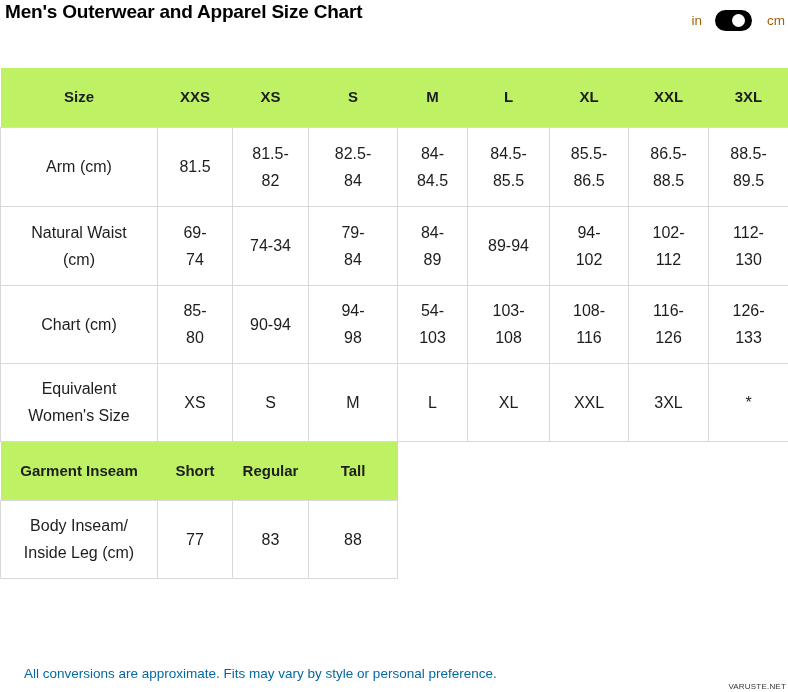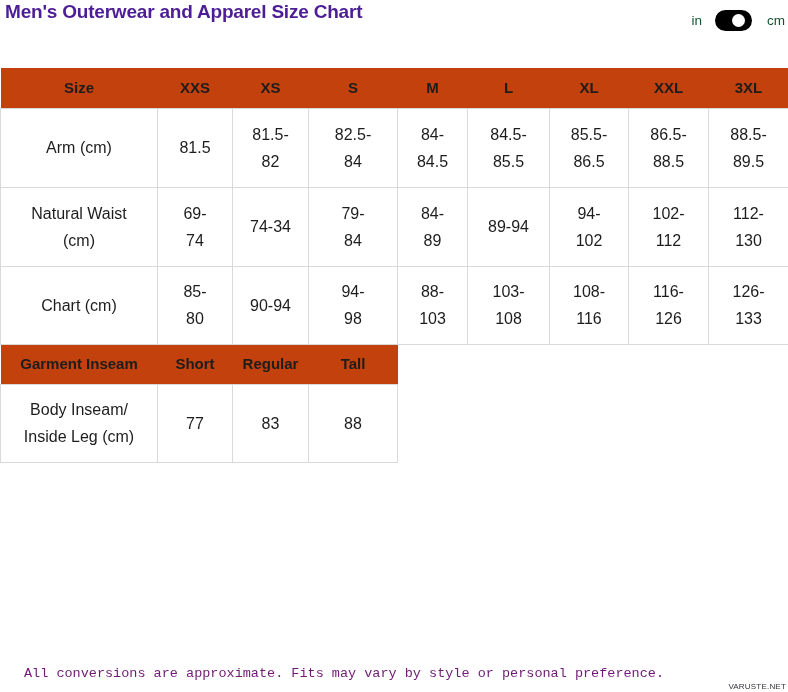--- a/index.html
+++ b/index.html
@@ -14,31 +14,31 @@
     overflow: hidden;
   }
 
   
   .page-title {
     position: absolute;
     left: 5px; top: 1px;
     font-size: 19px;
     font-weight: 700;
     letter-spacing: -0.2px;
-    color: #4c1d95;
+    color: #000000;
   }
   .toggle-group {
     position: absolute;
     right: 3px; top: 10px;
     display: flex;
     align-items: center;
   }
   .toggle-label {
     font-size: 13.5px;
-    color: #14532d;
+    color: #a16207;
   }
   .switch {
     position: relative;
     width: 37px; height: 21px;
     background: #000000;
     border-radius: 11px;
     margin: 0 15px 0 13px;
     cursor: pointer;
   }
   .switch .knob {
@@ -60,46 +60,45 @@
   .size-chart th, .size-chart td {
     text-align: center;
     vertical-align: middle;
     font-size: 16px;
     color: #1d1d1d;
     white-space: pre-line;
     line-height: 27px;
     padding: 0 4px;
   }
   .size-chart th.hdr {
-    background: #c2410c;
+    background: #bef264;
     font-weight: 700;
     font-size: 15px;
-    height: 40px;
+    height: 59px;
     border: none;
     line-height: 20px;
   }
   .size-chart td {
     border: 1px solid #d9d9d9;
     background: #ffffff;
     height: 79px;
     font-weight: 400;
   }
   .size-chart tr.short-row td { height: 78px; }
   .size-chart .blank {
     border: none;
     background: #ffffff;
   }
 
   
   .footer-note {
     position: absolute;
     left: 24px; top: 666px;
     font-size: 13.5px;
-    color: #701a75;
-    font-family: Liberation Mono, monospace;
+    color: #0369a1;
   }
   .watermark {
     position: absolute;
     right: 2px; bottom: 1px;
     font-size: 8px;
     font-weight: 400;
     letter-spacing: 0.2px;
     color: #33333a;
   }
 </style>
@@ -182,32 +181,44 @@
 130</td>
       </tr>
 
       <tr class="short-row">
         <td>Chart (cm)</td>
         <td>85-
 80</td>
         <td>90-94</td>
         <td>94-
 98</td>
-        <td>88-
+        <td>54-
 103</td>
         <td>103-
 108</td>
         <td>108-
 116</td>
         <td>116-
 126</td>
         <td>126-
 133</td>
       </tr>
 
+      <tr class="short-row">
+        <td>Equivalent
+Women's Size</td>
+        <td>XS</td>
+        <td>S</td>
+        <td>M</td>
+        <td>L</td>
+        <td>XL</td>
+        <td>XXL</td>
+        <td>3XL</td>
+        <td>*</td>
+      </tr>
 
       <tr>
         <th class="hdr">Garment Inseam</th>
         <th class="hdr">Short</th>
         <th class="hdr">Regular</th>
         <th class="hdr">Tall</th>
         <th class="blank"></th>
         <th class="blank"></th>
         <th class="blank"></th>
         <th class="blank"></th>

